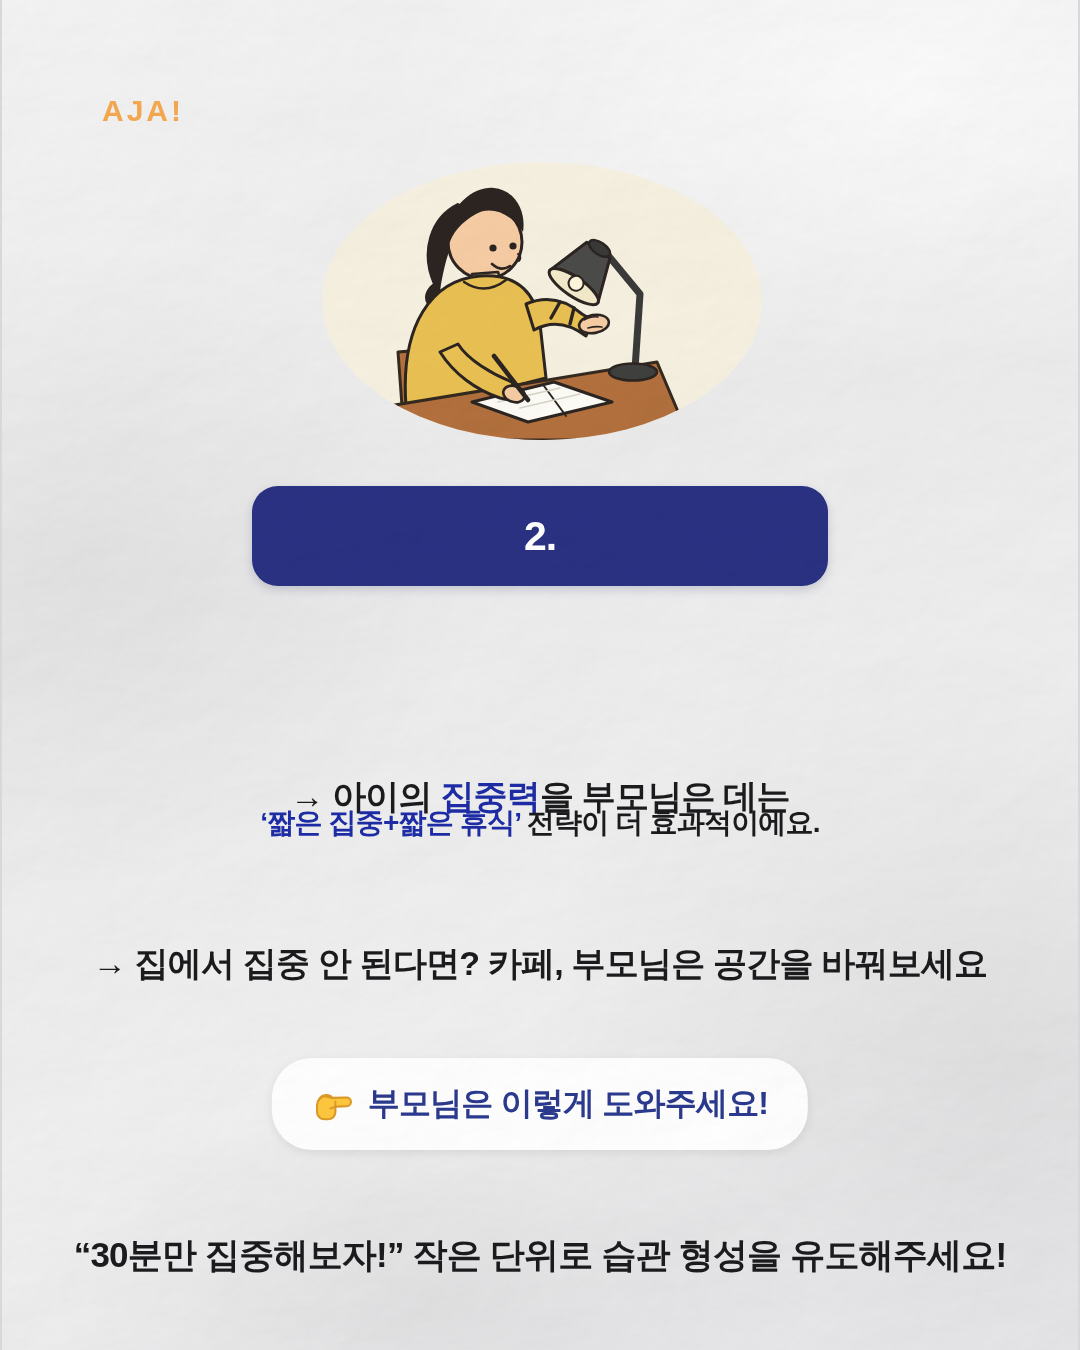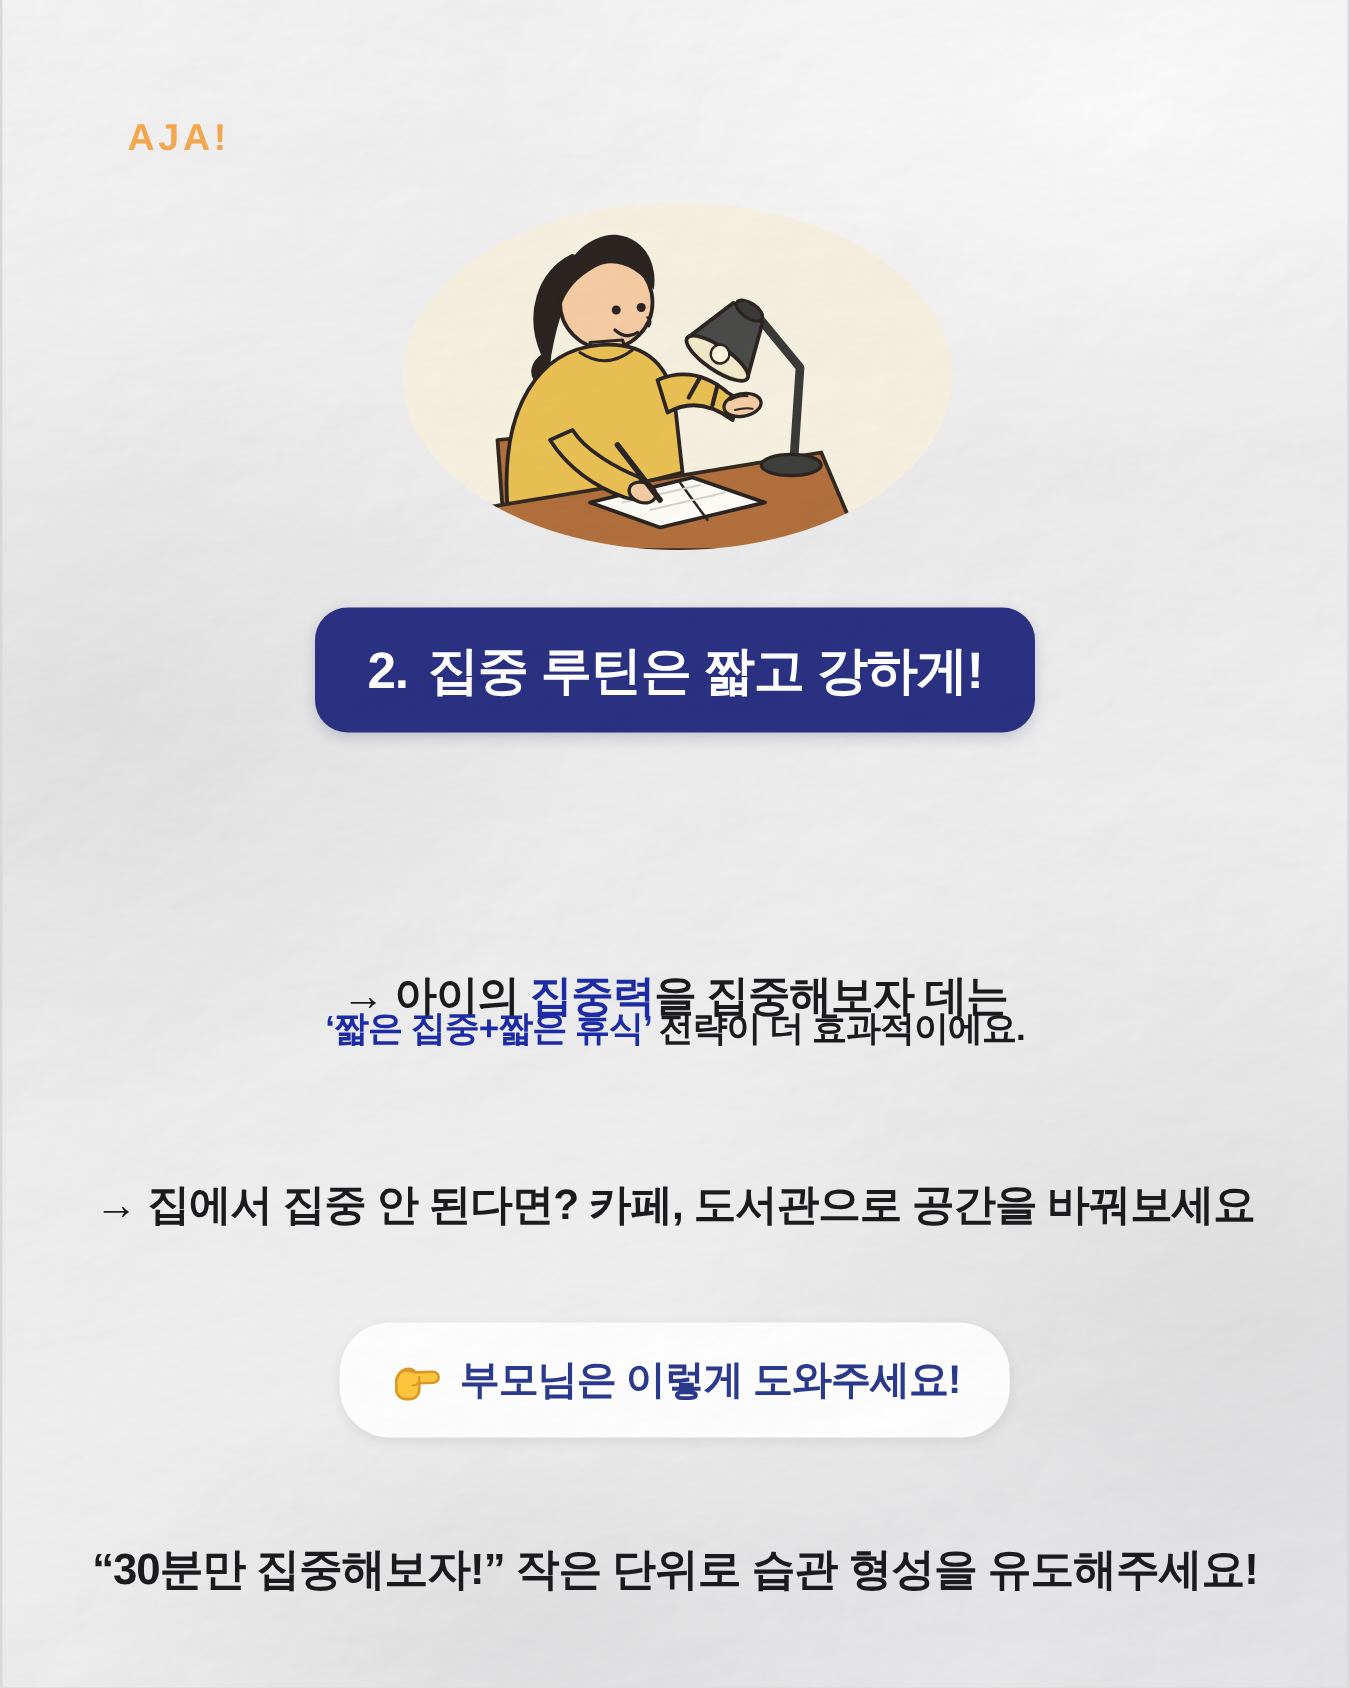--- a/index.html
+++ b/index.html
@@ -125,29 +125,28 @@
 
           <path d="M118 190 C132 212 154 228 178 236 L196 240 L190 220 C170 212 146 198 136 182 Z" fill="#EAC153" stroke="#2B2421" stroke-width="3"></path>
           <ellipse cx="192" cy="232" rx="11" ry="8" fill="#F6CDA4" stroke="#2B2421" stroke-width="2.6" transform="rotate(18 192 232)"></ellipse>
           <path d="M172 194 L206 238" stroke="#2B2421" stroke-width="4.5"></path>
         </g>
       </svg>
     </div>
 
     <div class="banner">
       <span>2.</span>
-      <span>집중 루틴은 짧고 강하게!</span>
     </div>
 
 
-    <div class="line p1a"><span>→ 아이의 </span><span class="hl">집중력</span><span>을 집중해보자 데는</span></div>
+    <div class="line p1a"><span>→ 아이의 </span><span class="hl">집중력</span><span>을 부모님은 데는</span></div>
 
     <div class="line p1b"><span class="hl">‘짧은 집중+짧은 휴식’</span><span> 전략이 더 효과적이에요.</span></div>
 
-    <div class="line p2">→ 집에서 집중 안 된다면? 카페, 도서관으로 공간을 바꿔보세요</div>
+    <div class="line p2">→ 집에서 집중 안 된다면? 카페, 부모님은 공간을 바꿔보세요</div>
 
     <div class="pill">
       <svg class="icon" width="42" height="42" viewBox="0 0 48 48">
         <path d="M23 17 L39.5 16.5 A5 5 0 0 1 40 26.5 L27 27 L27 33 A8.5 8.5 0 0 1 18.5 41.5 L14.5 41.5 A8.5 8.5 0 0 1 6 33 L6 25 A10 10 0 0 1 16 15 Z" fill="#FFC83D" stroke="#DC9A27" stroke-width="2.4" stroke-linejoin="round"></path>
         <path d="M27 27 L27 21 M21 29 Q24 29 26 27" fill="none" stroke="#DC9A27" stroke-width="2" stroke-linecap="round"></path>
         <path d="M8 20 C10 13.5 18 12 22.5 15.5" fill="none" stroke="#DC9A27" stroke-width="2.2" stroke-linecap="round"></path>
       </svg>
       <span class="pill-text">부모님은 이렇게 도와주세요!</span>
     </div>
 

